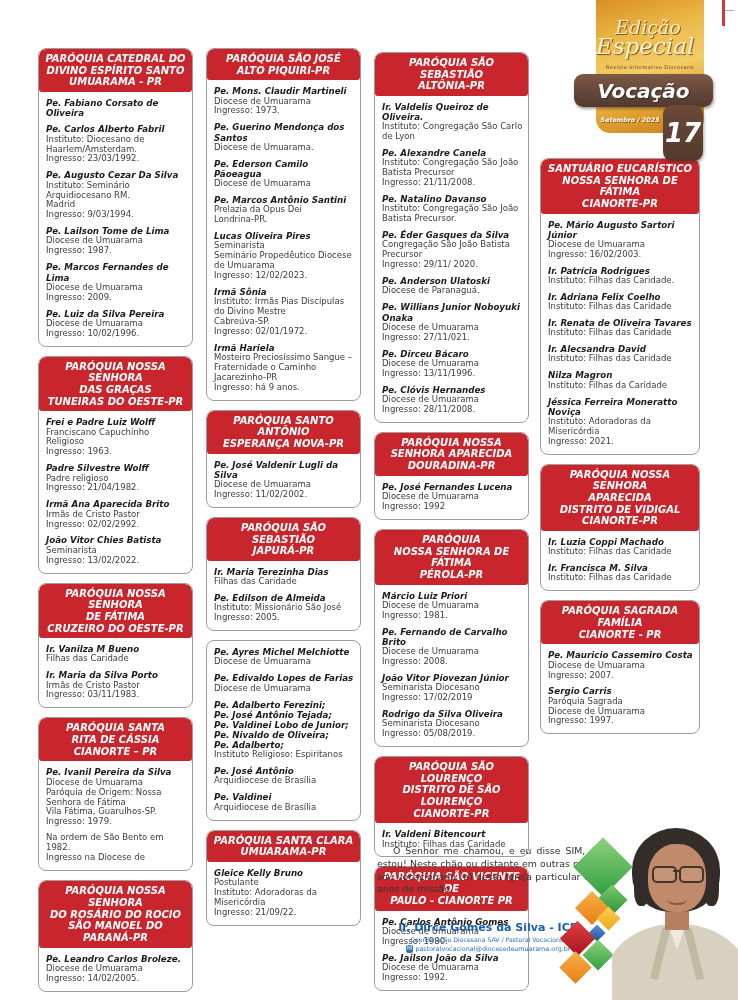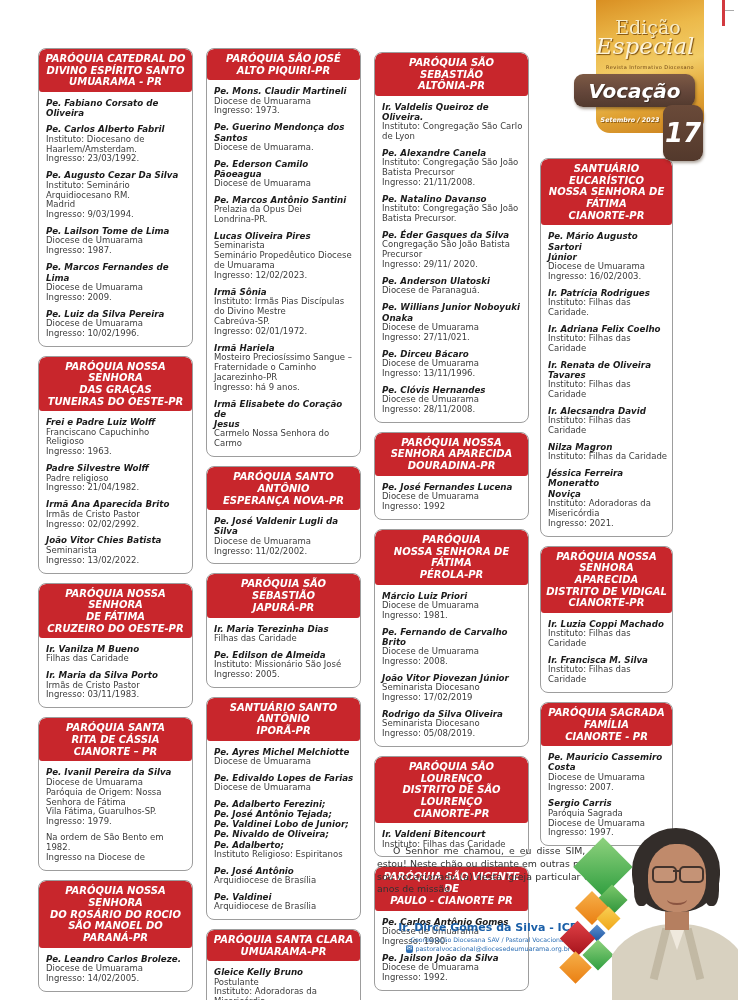--- a/index.html
+++ b/index.html
@@ -3,44 +3,44 @@
 <meta charset="utf-8">
 <style>
   html,body{margin:0;padding:0;background:#fff;}
   #page{position:relative;width:738px;height:1000px;background:#ffffff;overflow:hidden;
         font-family:"DejaVu Sans",sans-serif;}
   
   .col{position:absolute;}
   #col0{left:38px;top:48px;width:155px;}
   #col1{left:206px;top:48px;width:155px;}
   #col2{left:374px;top:52px;width:155px;}
-  #col3{left:540px;top:158px;width:133px;}
+  #col3{left:540px;top:158px;width:160px;}
   
   .section{border:1px solid #9d9d9d;border-radius:8px;background:#fff;margin-bottom:9px;overflow:hidden;}
   .sec-header{background:#c8262c;color:#fff;font-weight:bold;font-style:italic;font-size:10px;
               line-height:1.17;text-align:center;padding:4px 3px;white-space:pre-line;
               border-radius:7px 7px 3px 3px;}
   .sec-body{padding:6px 4px 6px 7px;}
   .entry{margin-bottom:6px;}
   .entry:last-child{margin-bottom:1px;}
   .entry-name{font-weight:bold;font-style:italic;font-size:8.7px;color:#1b1b1b;line-height:1.17;white-space:pre-line;}
   .entry-info{font-size:8.5px;color:#3c3c3c;line-height:1.17;white-space:pre-line;}
   
   #gold{position:absolute;left:596px;top:0;width:108px;height:133px;z-index:1;
         border-radius:0 0 14px 14px;
         background:linear-gradient(165deg,#d98f22 0%,#ecb94a 28%,#f2cd68 52%,#e0a233 75%,#c97f1e 100%);}
   .ed1{position:absolute;left:0;right:4px;top:16px;text-align:center;
-       font-family:"DejaVu Serif",serif;font-size:19px;color:#f7ecc8;
+       font-family:"DejaVu Serif",serif;font-style:italic;font-size:19px;color:#f7ecc8;
        text-shadow:1px 1px 0 #8a5a14;}
   .ed2{position:absolute;left:0;right:2px;top:33px;text-align:left;
        font-family:"DejaVu Serif",serif;font-style:italic;font-size:23px;color:#fdf4da;
        text-shadow:1px 1px 1px #7d500f;}
   .ed-sub{position:absolute;left:0;right:0;top:64px;text-align:center;
        font-size:5px;color:#6e4514;letter-spacing:.4px;}
-  #vocacao{position:absolute;left:574px;top:74px;width:121px;height:33px;z-index:2;
+  #vocacao{position:absolute;left:574px;top:74px;width:139px;height:33px;z-index:2;
        background:linear-gradient(180deg,#7d5a45 0%,#64463a 55%,#523a2e 100%);
        border-radius:9px;color:#fff;font-weight:bold;font-style:italic;font-size:20px;
        display:flex;align-items:center;justify-content:center;
        box-shadow:1px 2px 3px rgba(60,40,20,.45);text-shadow:1px 1px 1px #3a2a20;}
   #pagenum{position:absolute;left:663px;top:105px;width:40px;height:56px;z-index:3;
        background:linear-gradient(180deg,#6a4a39,#53392c);border-radius:9px;color:#fff;
        font-weight:bold;font-style:italic;font-size:26px;display:flex;align-items:center;
        justify-content:center;box-shadow:1px 2px 3px rgba(60,40,20,.4);}
   #issue-date{position:absolute;left:598px;top:116px;width:64px;z-index:3;text-align:center;
        font-size:6.3px;font-weight:bold;font-style:italic;color:#fff;text-shadow:1px 1px 0 #8a5a14;}
@@ -265,26 +265,20 @@
 Cabreúva-SP.
 Ingresso: 02/01/1972.</div>
           </div>
           <div class="entry">
             <div class="entry-name">Irmã Hariela</div>
             <div class="entry-info">Mosteiro Preciosíssimo Sangue –
 Fraternidade o Caminho
 Jacarezinho-PR
 Ingresso: há 9 anos.</div>
           </div>
-          <div class="entry">
-            <div class="entry-name">Irmã Elisabete do Coração de
-Jesus</div>
-            <div class="entry-info">Carmelo Nossa Senhora do
-Carmo</div>
-          </div>
         </div>
       </div>
       <div class="section">
         <div class="sec-header">PARÓQUIA SANTO ANTÔNIO
 ESPERANÇA NOVA-PR</div>
         <div class="sec-body">
           <div class="entry">
             <div class="entry-name">Pe. José Valdenir Lugli da
 Silva</div>
             <div class="entry-info">Diocese de Umuarama
@@ -301,22 +295,20 @@
             <div class="entry-info">Filhas das Caridade</div>
           </div>
           <div class="entry">
             <div class="entry-name">Pe. Edilson de Almeida</div>
             <div class="entry-info">Instituto:  Missionário São José
 Ingresso: 2005.</div>
           </div>
         </div>
       </div>
       <div class="section">
-        <div class="sec-header">SANTUÁRIO SANTO ANTÔNIO
-IPORÃ-PR</div>
         <div class="sec-body">
           <div class="entry">
             <div class="entry-name">Pe. Ayres Michel Melchiotte</div>
             <div class="entry-info">Diocese de Umuarama</div>
           </div>
           <div class="entry">
             <div class="entry-name">Pe. Edivaldo Lopes de Farias</div>
             <div class="entry-info">Diocese de Umuarama</div>
           </div>
           <div class="entry">

